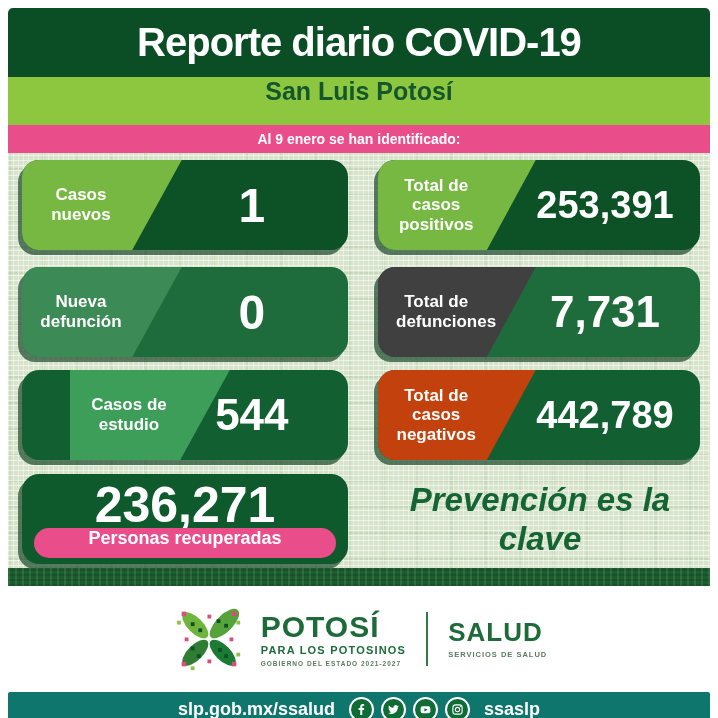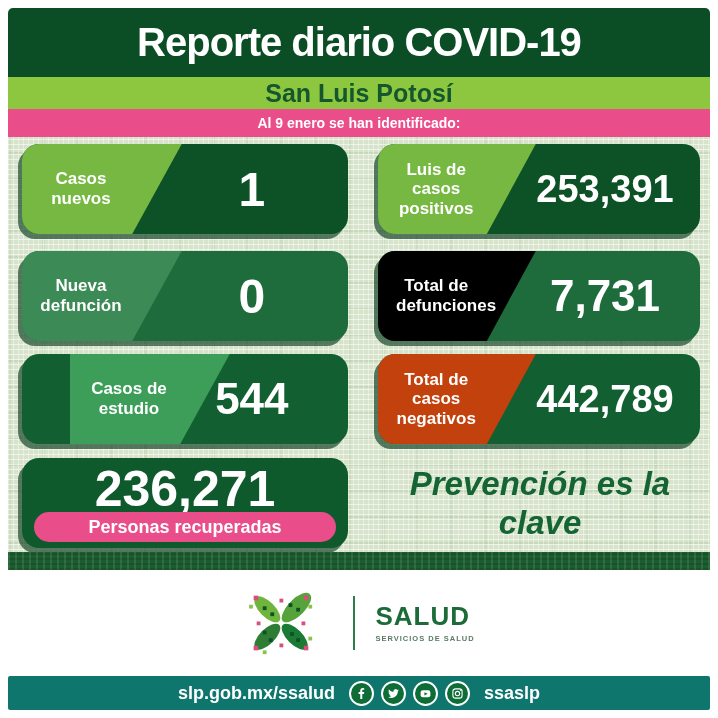--- a/index.html
+++ b/index.html
@@ -3,21 +3,21 @@
 <meta charset="utf-8">
 <style>
   html,body{margin:0;padding:0;background:#ffffff;}
   *{box-sizing:border-box;font-family:"Liberation Sans",sans-serif;}
   .canvas{width:718px;height:718px;background:#ffffff;position:relative;overflow:hidden;}
   .poster{position:absolute;left:8px;top:8px;width:702px;height:698px;}
 
   
   .header{height:69px;background:#0b4e25;border-radius:5px 5px 0 0;display:flex;align-items:center;justify-content:center;}
   .header h1{margin:0;color:#ffffff;font-size:40px;font-weight:800;letter-spacing:-1px;}
-  .subheader{height:32px;background:#8dc63f;display:flex;align-items:center;justify-content:center;}
+  .subheader{height:48px;background:#8dc63f;display:flex;justify-content:center;}
   .subheader h2{margin:0;color:#14572e;font-size:25px;font-weight:800;}
   .pinkbar{height:28px;background:#e94e8a;display:flex;align-items:center;justify-content:center;}
   .pinkbar span{color:#ffffff;font-size:14px;font-weight:700;}
 
   
   .pattern{position:relative;height:433px;background-color:#d7e4cb;
     background-image:
       repeating-linear-gradient(0deg, rgba(255,255,255,.55) 0 1px, transparent 1px 5px),
       repeating-linear-gradient(90deg, rgba(255,255,255,.40) 0 1px, transparent 1px 5px),
       repeating-linear-gradient(0deg, rgba(164,191,150,.30) 0 2px, transparent 2px 26px),
@@ -33,28 +33,28 @@
   .col-r{left:370px;width:322px;}
   .r1{top:7px;} .r2{top:114px;} .r3{top:217px;} .r4{top:321px;}
   .card .label{position:absolute;left:0;top:0;bottom:0;width:49%;
     clip-path:polygon(0 0,100% 0,69% 100%,0 100%);
     display:flex;align-items:center;justify-content:flex-start;padding:0 34px 0 18px;}
   .card .label span{color:#ffffff;font-size:17px;font-weight:700;line-height:1.15;text-align:center;width:76%;}
   .card .value{position:absolute;left:44%;right:3%;top:0;bottom:0;display:flex;align-items:center;justify-content:center;
     color:#ffffff;font-weight:800;}
   .v-xl{font-size:48px;} .v-lg{font-size:44px;} .v-md{font-size:38px;}
   .bg1{background:#0d5126;} .lb1{background:#77b843;}
-  .bg2{background:#1e6c3c;} .lb2l{background:#3c8a55;} .lb2r{background:#000000;}
+  .bg2{background:#1e6c3c;} .lb2l{background:#3c8a55;} .lb2r{background:#404040;}
   .bg3{background:#126031;} .lb3l{background:#3d9e59;margin-left:48px;} .lb3r{background:#c2410c;}
   .bg4{background:#0f5a2d;}
 
   
   .rec-num{position:absolute;left:0;right:0;top:2px;text-align:center;color:#ffffff;font-size:50px;font-weight:800;}
   .rec-pill{position:absolute;left:12px;right:12px;bottom:6px;height:30px;border-radius:15px;background:#e94e8a;
-    display:flex;align-items:center;justify-content:center;color:#ffffff;font-size:18px;font-weight:700;}
+    display:flex;align-items:flex-start;justify-content:center;color:#ffffff;font-size:18px;font-weight:700;}
 
   
   .slogan{position:absolute;left:386px;top:328px;width:292px;text-align:center;
     color:#156434;font-size:33px;font-weight:800;font-style:italic;line-height:1.18;}
 
   
   .footer{height:106px;background:#ffffff;display:flex;align-items:center;justify-content:center;}
   .brandrow{display:flex;align-items:center;}
   .emblem{width:76px;height:76px;margin-right:14px;}
   .brand-name{color:#1c6b39;font-size:30px;font-weight:800;letter-spacing:1px;line-height:1;}
@@ -94,21 +94,21 @@
 
       <div class="card col-l r1 bg1">
         <div class="label lb1">
           <span>Casos nuevos</span>
         </div>
         <div class="value v-xl">1</div>
       </div>
 
       <div class="card col-r r1 bg1">
         <div class="label lb1">
-          <span>Luis de casos positivos</span>
+          <span>Total de casos positivos</span>
         </div>
         <div class="value v-md">253,391</div>
       </div>
 
       <div class="card col-l r2 bg2">
         <div class="label lb2l">
           <span>Nueva defunción</span>
         </div>
         <div class="value v-xl">0</div>
       </div>
@@ -180,20 +180,25 @@
                 <rect x="77" y="48" width="5" height="5"></rect>
             </g>
             <g fill="#8bc34a">
               <rect x="86" y="26" width="5" height="5"></rect>
                 <rect x="26" y="86" width="5" height="5"></rect>
               <rect x="8" y="26" width="5" height="5"></rect>
                 <rect x="86" y="68" width="5" height="5"></rect>
             </g>
           </g>
         </svg>
+        <div>
+          <div class="brand-name">POTOSÍ</div>
+          <div class="brand-sub">PARA LOS POTOSINOS</div>
+          <div class="brand-small">GOBIERNO DEL ESTADO 2021-2027</div>
+        </div>
         <div class="divider"></div>
         <div>
           <div class="org-name">SALUD</div>
           <div class="org-sub">SERVICIOS DE SALUD</div>
         </div>
       </div>
     </div>
 
     <div class="bottombar">
       <span class="url">slp.gob.mx/ssalud</span>

